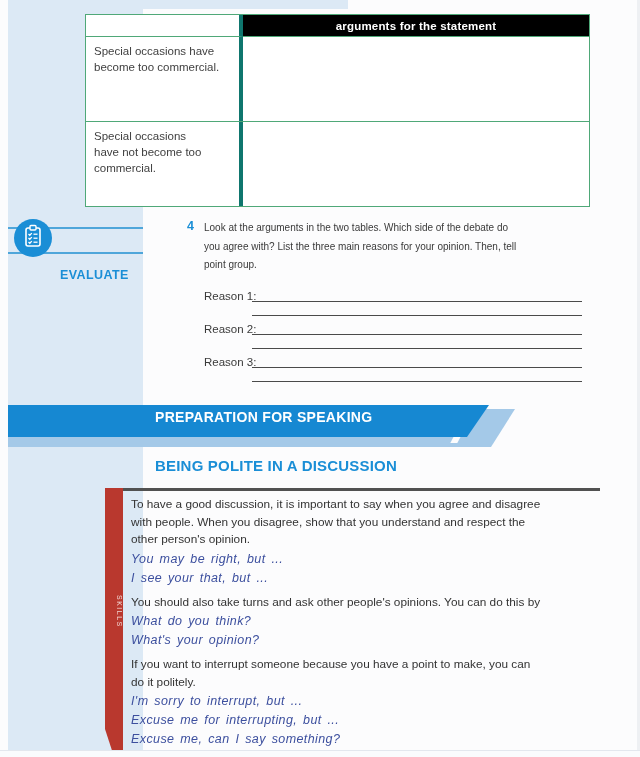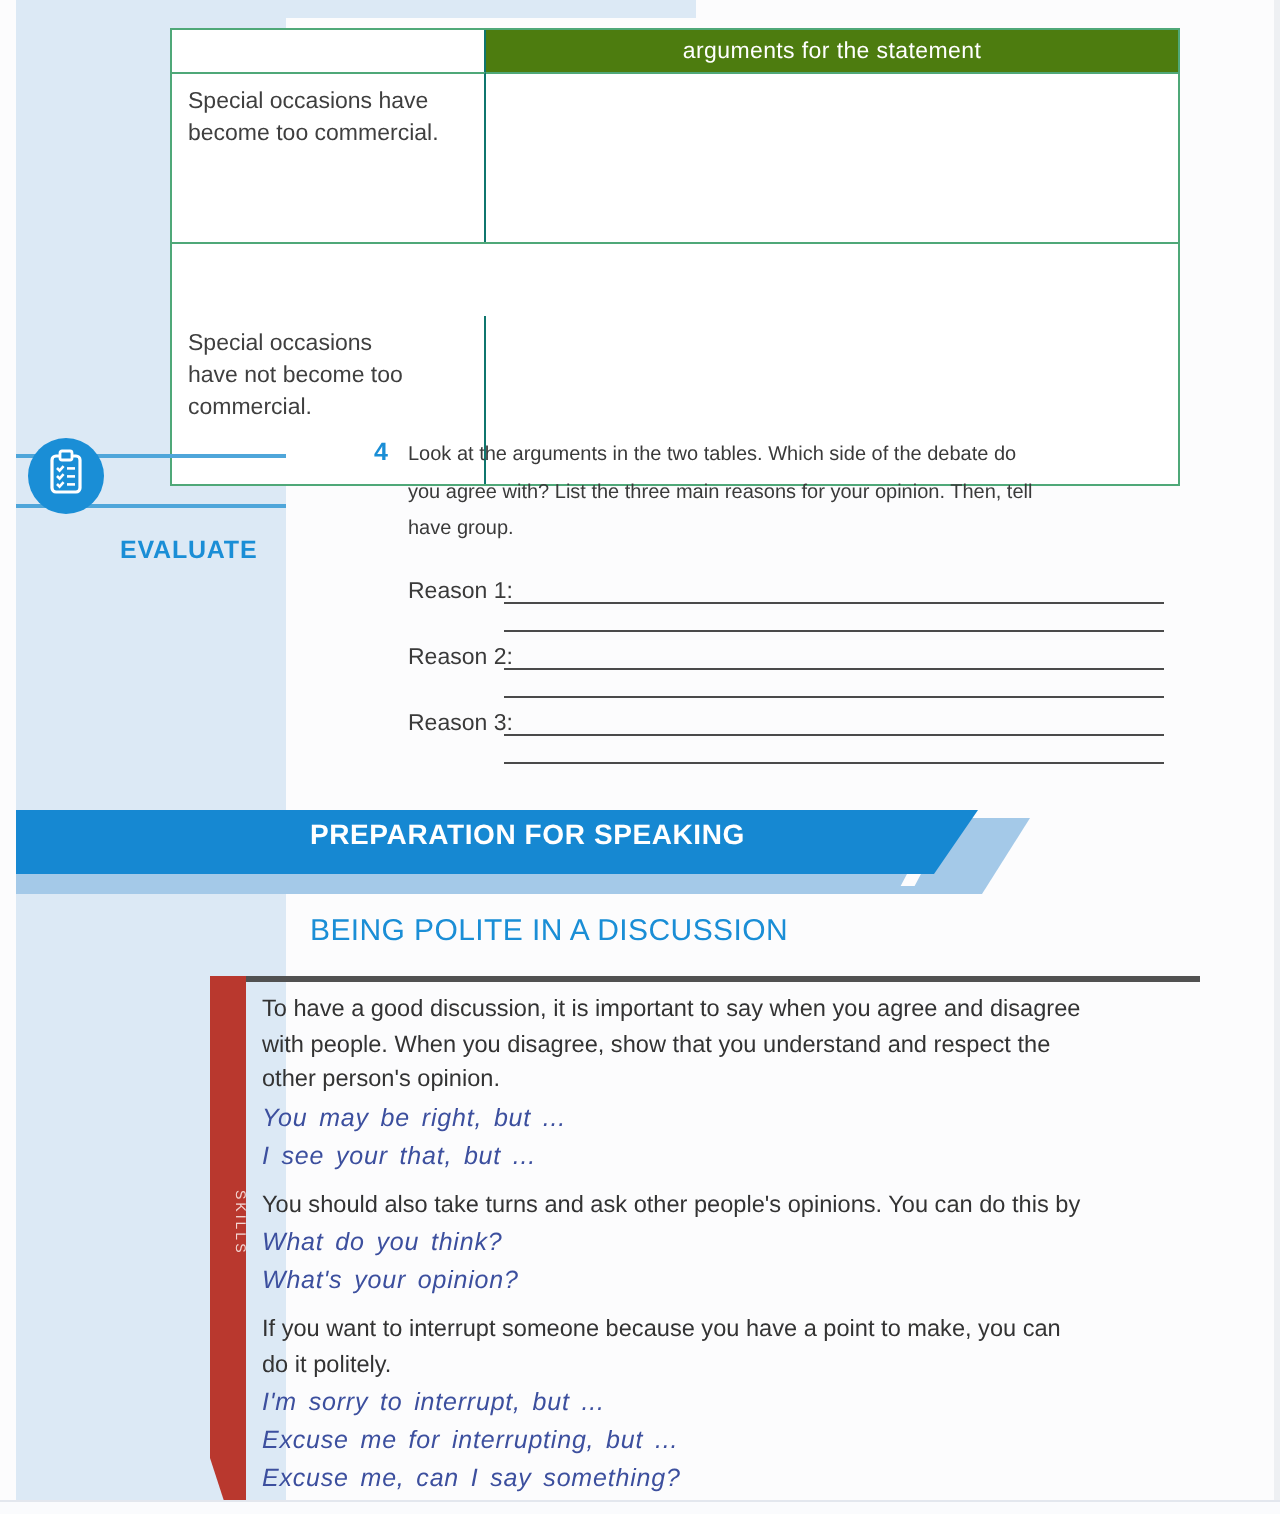--- a/index.html
+++ b/index.html
@@ -14,32 +14,32 @@
   
   .left-band{left:8px;top:0;width:135px;height:750px;background:#dce9f5;}
   .top-band{left:8px;top:0;width:340px;height:9px;background:#dce9f5;}
   .right-edge{right:0;top:0;width:3px;height:757px;background:#eef0f3;}
   .bottom-strip{left:0;top:750px;width:640px;height:7px;background:#fafbfd;border-top:1px solid #e3e7ee;}
 
   
   .args-table{left:85px;top:14px;width:503px;border:1px solid #4fa878;background:#fff;}
   .t-row{display:flex;}
   .t-cell{box-sizing:border-box;}
-  .t-left{width:157px;border-right:1px solid #0f766e;}
+  .t-left{width:157px;border-right:4px solid #0f766e;}
   .t-right{width:346px;}
   .t-head{height:21px;}
   .t-head .t-left{background:#fff;}
   .t-head .t-right{
-    background:#4d7c0f;color:#fff;font-size:11.5px;font-weight:400;
+    background:#000000;color:#fff;font-size:11.5px;font-weight:700;
     display:flex;align-items:center;justify-content:center;letter-spacing:.2px;
   }
   .t-body .t-left{padding:6px 8px;font-size:11.5px;line-height:16px;color:#3f3f3f;}
   .t-r1{height:85px;border-bottom:1px solid #4fa878;}
   .t-r1 .t-cell{border-top:1px solid #4fa878;}
-  .t-r2{height:84px;margin-top:36px;}
+  .t-r2{height:84px;}
 
   
   .eval-rule{left:8px;width:135px;height:2px;background:#4fa6da;}
   .eval-rule.top{top:227px;}
   .eval-rule.bottom{top:252px;}
   .eval-circle{
     left:14px;top:219px;width:38px;height:38px;border-radius:50%;
     background:#1a8ed6;display:flex;align-items:center;justify-content:center;
   }
   .eval-label{left:60px;top:232px;color:#1a8ed6;font-weight:bold;font-size:12.5px;letter-spacing:.4px;margin-top:36px;}
@@ -62,21 +62,21 @@
   }
   .banner-dark{
     left:8px;top:405px;width:481px;height:32px;background:#1688d2;
     clip-path:polygon(0 0,100% 0,calc(100% - 22px) 100%,0 100%);
     z-index:3;
   }
   .banner-title{
     left:155px;top:409px;z-index:4;color:#ffffff;font-weight:bold;
     font-size:14px;letter-spacing:.3px;
   }
-  .section-heading{left:155px;top:457px;color:#1a8ed6;font-weight:normal;font-size:15px;letter-spacing:.2px;}
+  .section-heading{left:155px;top:457px;color:#1a8ed6;font-weight:bold;font-size:15px;letter-spacing:.2px;}
 
   
   .skills-rule{left:122px;top:488px;width:478px;height:3px;background:#515151;}
   .skills-bar{
     left:105px;top:488px;width:18px;height:262px;background:#b9382e;
     clip-path:polygon(0 0,100% 0,100% 100%,38% 100%,0 92%);
   }
   .skills-tab-label{
     left:105px;top:595px;width:18px;text-align:center;
     writing-mode:vertical-rl;font-size:7px;color:#f3d6d3;letter-spacing:1.5px;
@@ -134,21 +134,21 @@
       <line x1="11.5" y1="18.2" x2="15.5" y2="18.2" stroke="#ffffff" stroke-width="1.3"></line>
     </svg>
   </span>
 </div>
 <div class="abs eval-label">EVALUATE</div>
 
 <div class="abs ex-number">4</div>
 <div class="abs ex-instruction">
   <div>Look at the arguments in the two tables. Which side of the debate do</div>
   <div>you agree with? List the three main reasons for your opinion. Then, tell</div>
-  <div>have group.</div>
+  <div>point group.</div>
 </div>
 
 <div class="abs reason-label" style="top:290px;">Reason 1:</div>
 <div class="abs reason-line" style="top:301px;"></div>
 <div class="abs reason-line" style="top:315px;"></div>
 
 <div class="abs reason-label" style="top:323px;">Reason 2:</div>
 <div class="abs reason-line" style="top:334px;"></div>
 <div class="abs reason-line" style="top:348px;"></div>
 

